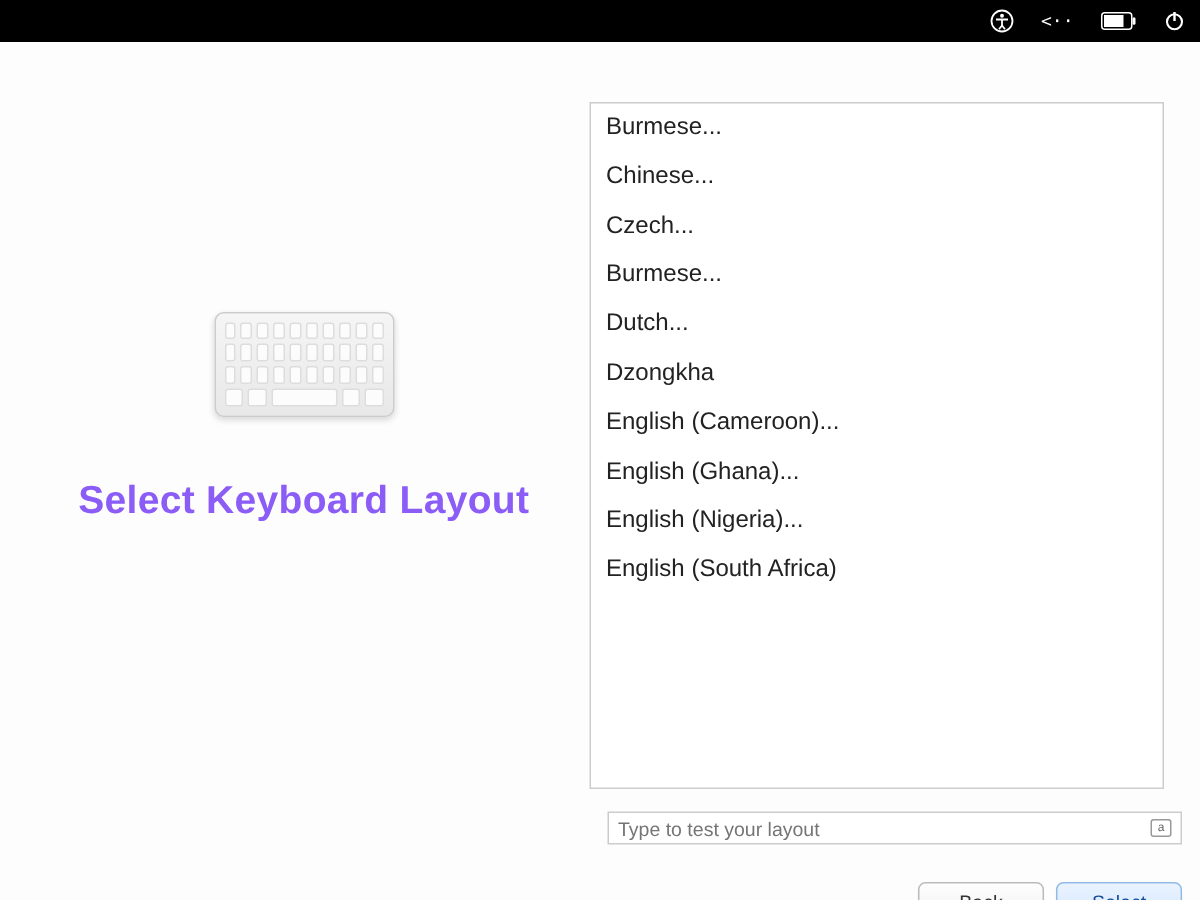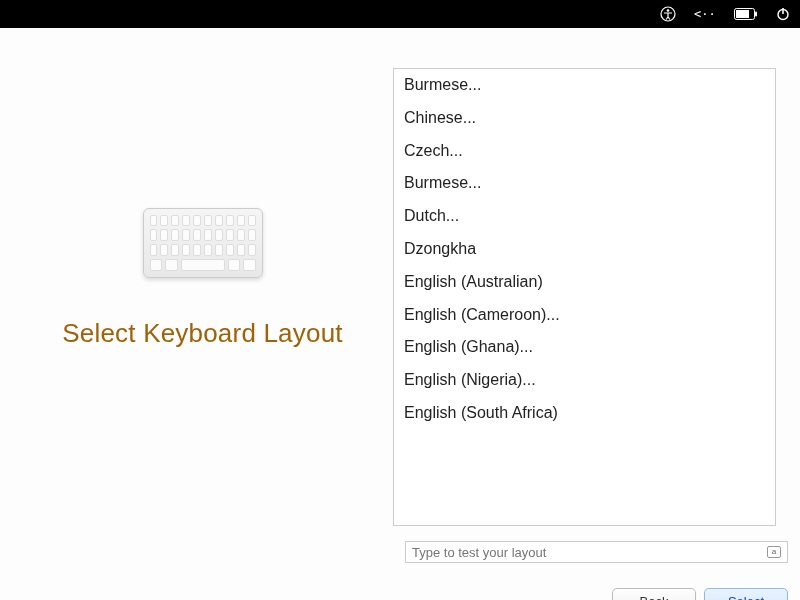--- a/index.html
+++ b/index.html
@@ -56,22 +56,22 @@
       display: flex;
       flex-direction: column;
       gap: 3px;
       margin-bottom: 40px;
     }
     .kb-row { display: flex; gap: 3px; flex: 1;}
     .kb-key { background: #fcfcfc; border: 1px solid #ddd; border-radius: 2px; flex: 1; }
     .kb-key.wide { flex: 4; }
     .heading {
       font-size: 26px;
-      font-weight: 400;
-      color: #a16207;
+      font-weight: 700;
+      color: #8b5cf6;
       letter-spacing: 0.2px;
     }
     .list-box {
       position: absolute;
       left: 393px;
       top: 40px;
       width: 383px;
       height: 458px;
       border: 1px solid #ccc;
       background: #fff;
@@ -224,21 +224,20 @@
     <div class="heading">Select Keyboard Layout</div>
   </div>
 
   <div class="list-box" id="layout-list">
       <div class="list-item">Burmese...</div>
       <div class="list-item">Chinese...</div>
       <div class="list-item">Czech...</div>
       <div class="list-item">Burmese...</div>
       <div class="list-item">Dutch...</div>
       <div class="list-item">Dzongkha</div>
-      <div class="list-item">English (Australian)</div>
       <div class="list-item">English (Cameroon)...</div>
       <div class="list-item">English (Ghana)...</div>
       <div class="list-item">English (Nigeria)...</div>
       <div class="list-item">English (South Africa)</div>
     </div>
 
   <div class="test-input-wrap">
     <input class="test-input" placeholder="Type to test your layout" style="">
     <div class="kb-mini-icon">a</div>
   </div>

